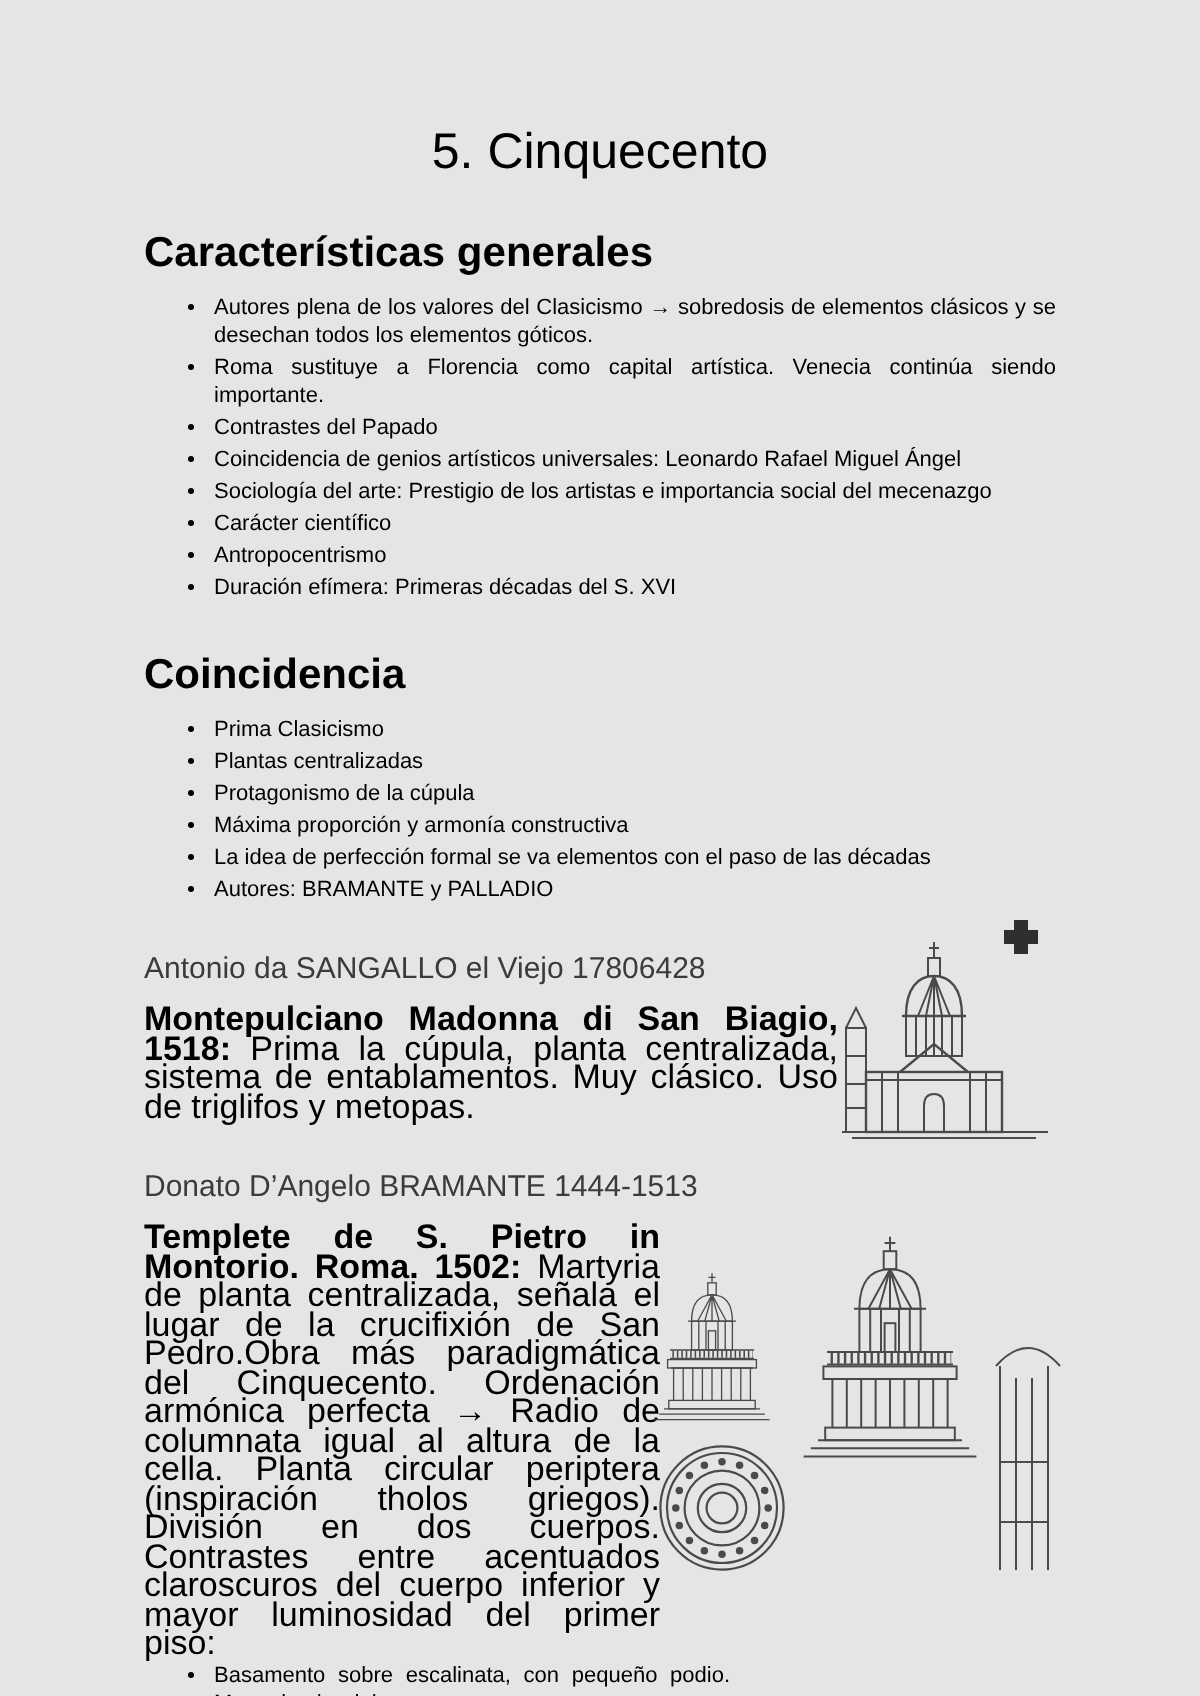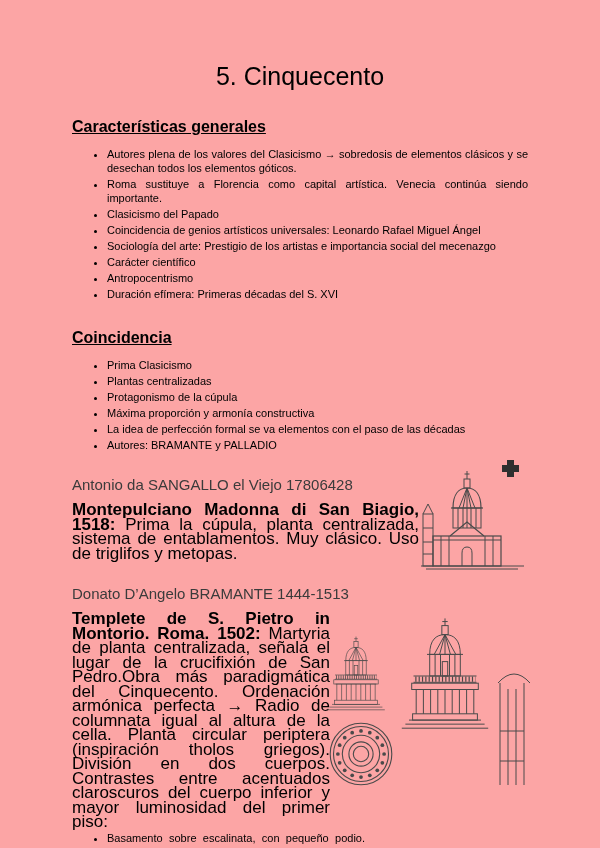--- a/index.html
+++ b/index.html
@@ -1,20 +1,20 @@
 <!DOCTYPE html>
 <html><head>
 <meta charset="utf-8">
 <style>
   html,body{margin:0;padding:0;background:#ffffff;}
-  .page{position:relative;width:600px;height:848px;background:#fca5a5;overflow:hidden;
+  .page{position:relative;width:600px;height:848px;background:#e5e5e5;overflow:hidden;
         font-family:"Liberation Sans",sans-serif;color:#000;}
   .content{position:absolute;left:72px;top:0;width:456px;}
   .title{margin:62px 0 0;font-size:25px;font-weight:400;text-align:center;line-height:1.12;}
-  h2{font-size:16px;font-weight:700;text-decoration:underline;margin:26px 0 0;line-height:21px;}
+  h2{font-size:21px;font-weight:700;margin:26px 0 0;line-height:21px;}
   h3{font-size:15px;font-weight:400;color:#3b3b3b;margin:24px 0 0;line-height:18px;}
   ul.main{margin:10px 0 0;padding-left:35px;list-style:disc;}
   ul.sub{margin:1px 0 0;padding-left:35px;list-style:disc;}
   li{font-size:11px;line-height:14px;margin-bottom:2px;text-align:justify;}
   p.para{font-size:17px;line-height:14.5px;margin:9px 0 0;text-align:justify;}
   p.para b{font-weight:700;}
   .w-wide{width:347px;}
   .w-narrow{width:258px;}
   section.rel{position:relative;}
   figure{margin:0;}
@@ -32,21 +32,21 @@
 <div class="page">
   <div class="content">
 
     <h1 class="title">5. Cinquecento</h1>
 
     <section>
       <h2>Características generales</h2>
       <ul class="main">
         <li>Autores plena de los valores del Clasicismo → sobredosis de elementos clásicos y se desechan todos los elementos góticos.</li>
         <li>Roma sustituye a Florencia como capital artística. Venecia continúa siendo importante.</li>
-        <li>Clasicismo del Papado</li>
+        <li>Contrastes del Papado</li>
         <li>Coincidencia de genios artísticos universales: Leonardo Rafael Miguel Ángel</li>
         <li>Sociología del arte: Prestigio de los artistas e importancia social del mecenazgo</li>
         <li>Carácter científico</li>
         <li>Antropocentrismo</li>
         <li>Duración efímera: Primeras décadas del S. XVI</li>
       </ul>
     </section>
 
     <section>
       <h2>Coincidencia</h2>

